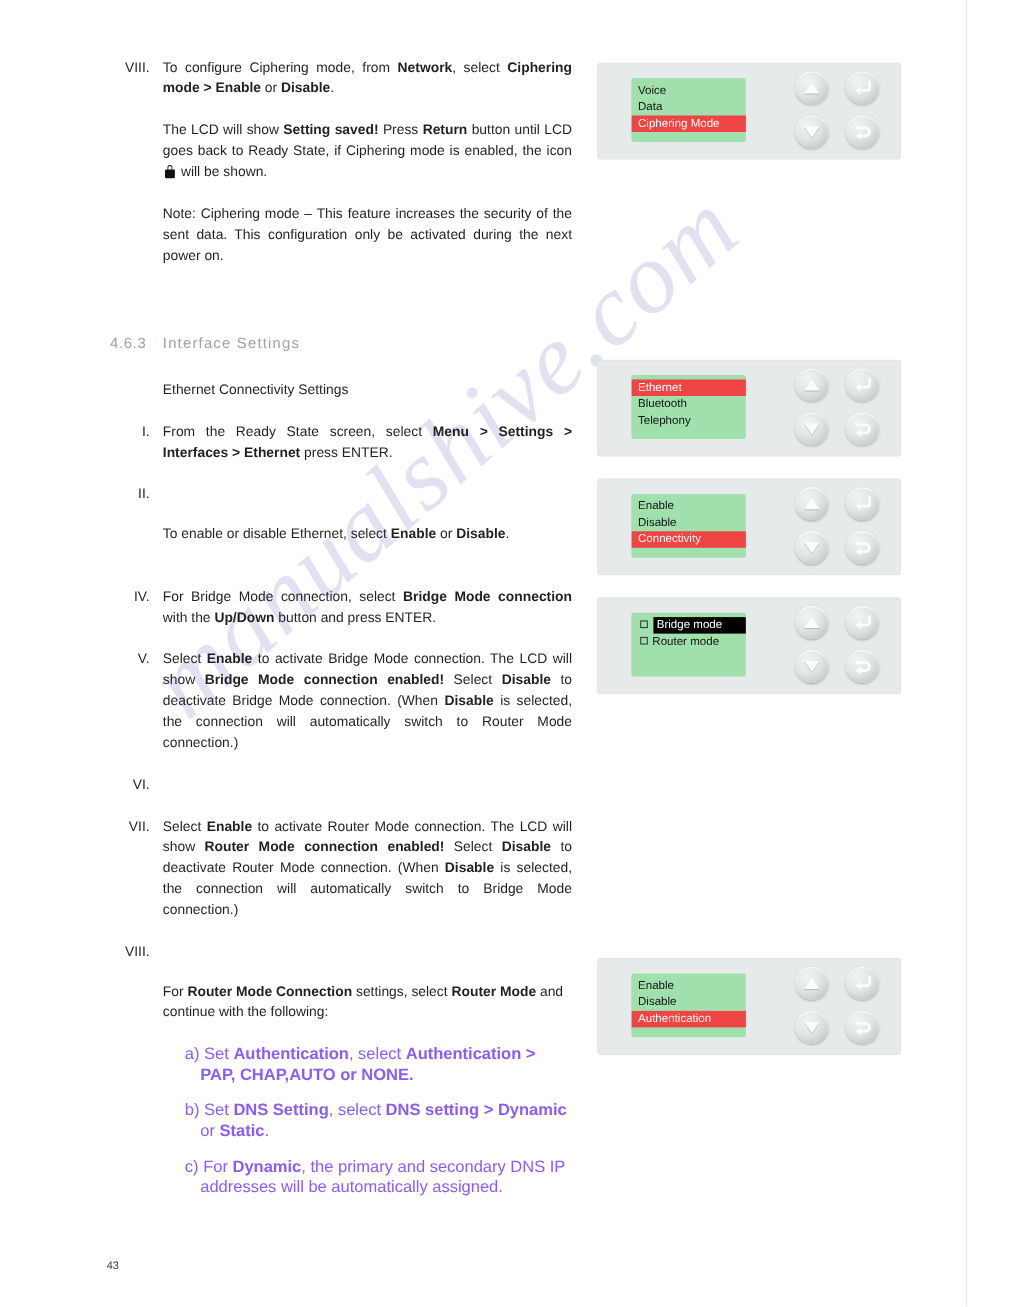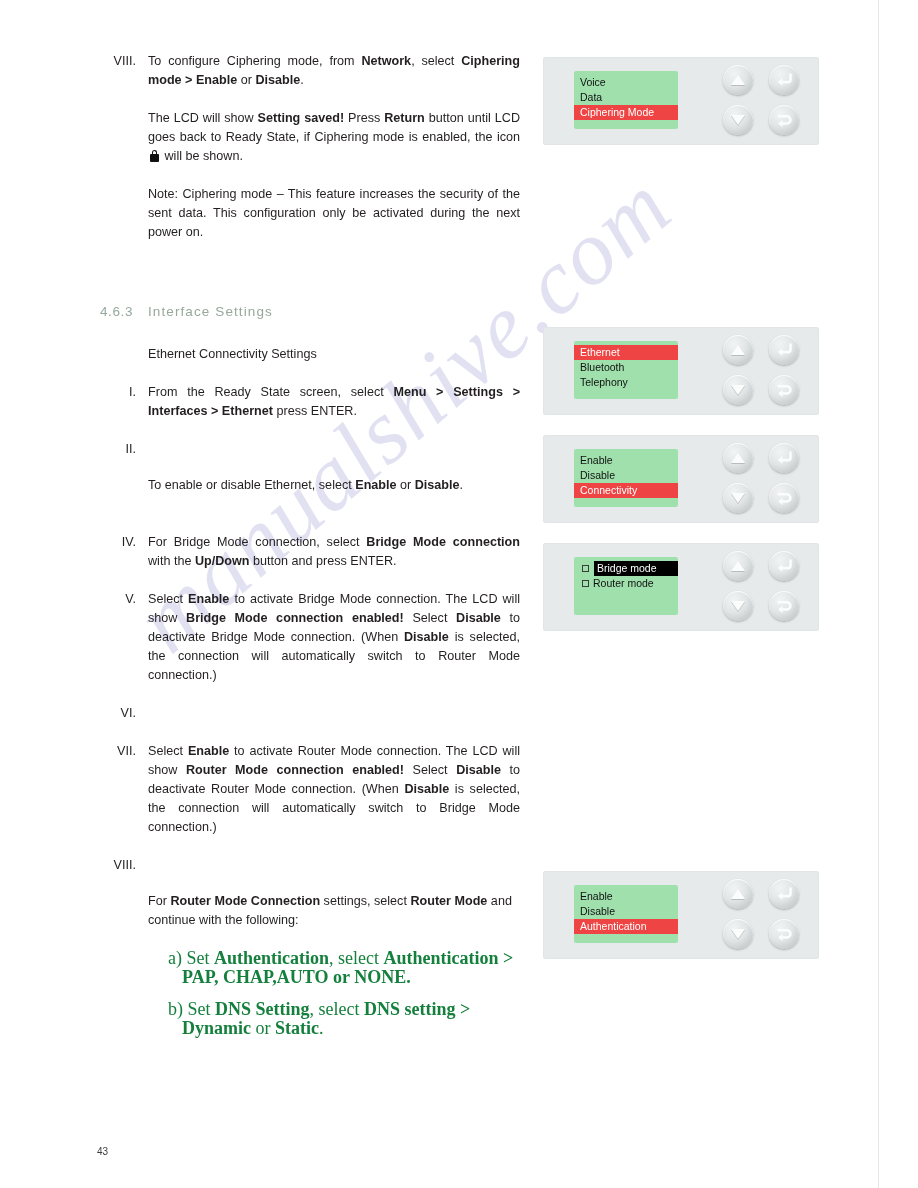--- a/index.html
+++ b/index.html
@@ -139,27 +139,26 @@
     z-index: 10;
   }
   .heading .h-num {
     width: 48px;
     flex: 0 0 48px;
   }
   .heading .h-text { letter-spacing: 1.1px; }
 
   
   .teal {
-    color: #15803d;
-    font-size: 18px;
+    color: #8b5cf6;
+    font-size: 15px;
     line-height: 19px;
     margin-left: 82px;
     text-indent: -14px;
     width: 338px;
-    font-family: Liberation Serif, serif;
   }
   .teal b { font-weight: bold; }
 
   
   .panel {
     position: absolute;
     width: 276px;
     height: 88px;
     background: #e7eaea;
     border-radius: 3px;
@@ -343,20 +342,21 @@
       <div class="gap-m"></div>
       <div class="item">
         <div class="num">VIII.</div>
         <div class="body nojust">For <b>Router Mode Connection</b> settings, select <b>Router Mode</b> and continue with the following:</div>
       </div>
       <div class="gap-m"></div>
       <div class="teal">a) Set <b>Authentication</b>, select <b>Authentication &gt; PAP, CHAP,AUTO or NONE.</b></div>
       <div class="gap-s"></div>
       <div class="teal">b) Set <b>DNS Setting</b>, select <b>DNS setting &gt; Dynamic</b> or <b>Static</b>.</div>
       <div class="gap-s"></div>
+      <div class="teal">c) For <b>Dynamic</b>, the primary and secondary DNS IP addresses will be automatically assigned.</div>
     </div>
 
   <div id="panels-root">
       <div class="panel" style="left: 543px; top: 57px;">
         <div class="lcd">
           <div class="lcd-row"><span>Voice</span></div>
           <div class="lcd-row"><span>Data</span></div>
           <div class="lcd-row sel wide"><span>Ciphering Mode</span></div>
         </div>
         <div class="btns">

